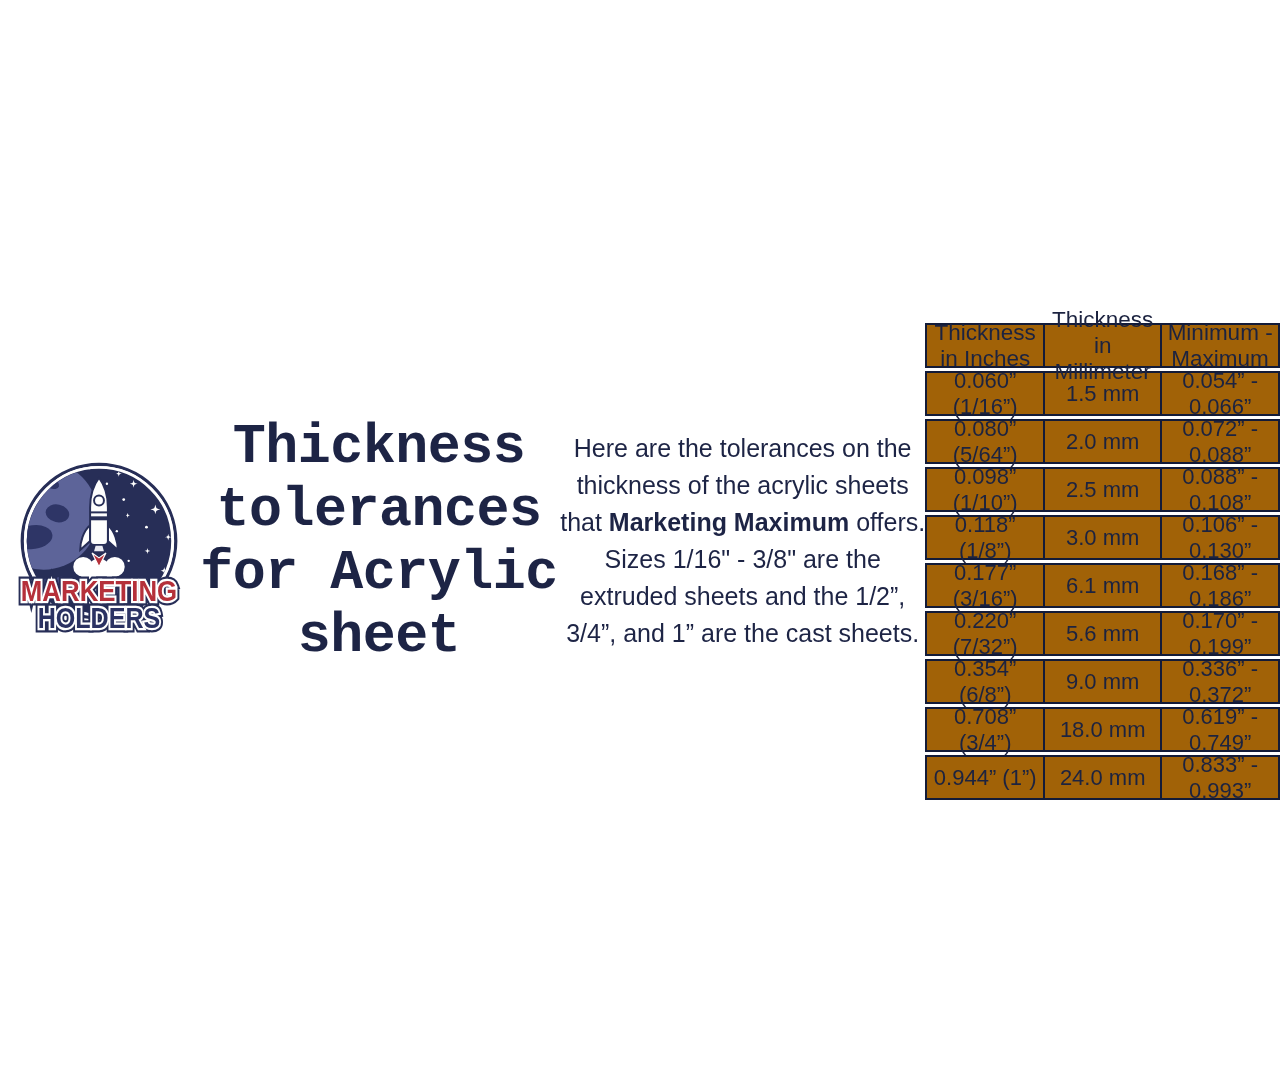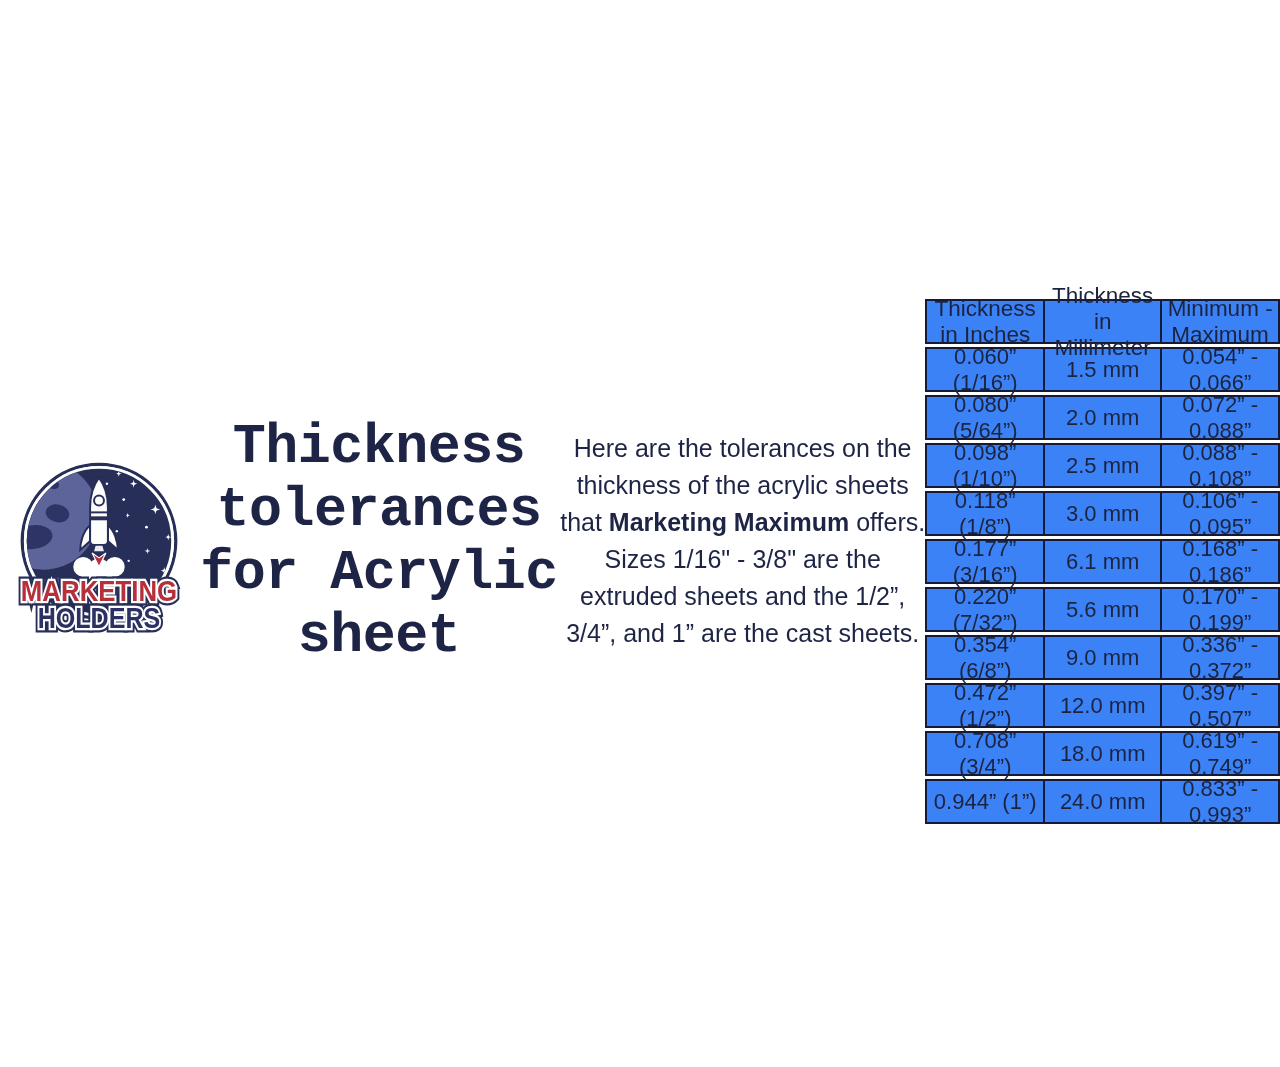--- a/index.html
+++ b/index.html
@@ -25,21 +25,21 @@
     margin-top:14px;
     font-size:25px; line-height:37px; color:#1d2445; text-align:center;
     width:1190px;
   }
   .subtitle b { font-weight:bold; }
 
   
   .tbl { width:1156px; margin:62px auto 0; }
   .trow {
     display:flex; align-items:center;
-    border:2.5px solid #131b38; background:#3b82f6;
+    border:2.5px solid #131b38; background:#a16207;
     margin-bottom:3px;
   }
   .trow:last-child { margin-bottom:6px; }
   .cell {
     display:flex; align-items:center; justify-content:center;
     height:41px; font-size:22px; color:#1c2340; text-align:center;
   }
   .c0 { width:33.6%; border-right:2.5px solid #131b38; }
   .c1 { width:33.4%; border-right:2.5px solid #131b38; }
   .c2 { flex:1; }
@@ -175,43 +175,38 @@
           <div class="cell c2">0.072” - 0.088”</div>
         </div>
         <div class="trow">
           <div class="cell c0">0.098” (1/10”)</div>
           <div class="cell c1">2.5 mm</div>
           <div class="cell c2">0.088” - 0.108”</div>
         </div>
         <div class="trow">
           <div class="cell c0">0.118” (1/8”)</div>
           <div class="cell c1">3.0 mm</div>
-          <div class="cell c2">0.106” - 0.095”</div>
+          <div class="cell c2">0.106” - 0.130”</div>
         </div>
         <div class="trow">
           <div class="cell c0">0.177” (3/16”)</div>
           <div class="cell c1">6.1 mm</div>
           <div class="cell c2">0.168” - 0.186”</div>
         </div>
         <div class="trow">
           <div class="cell c0">0.220” (7/32”)</div>
           <div class="cell c1">5.6 mm</div>
           <div class="cell c2">0.170” - 0.199”</div>
         </div>
         <div class="trow">
           <div class="cell c0">0.354” (6/8”)</div>
           <div class="cell c1">9.0 mm</div>
           <div class="cell c2">0.336” - 0.372”</div>
         </div>
         <div class="trow">
-          <div class="cell c0">0.472” (1/2”)</div>
-          <div class="cell c1">12.0 mm</div>
-          <div class="cell c2">0.397” - 0.507”</div>
-        </div>
-        <div class="trow">
           <div class="cell c0">0.708” (3/4”)</div>
           <div class="cell c1">18.0 mm</div>
           <div class="cell c2">0.619” - 0.749”</div>
         </div>
         <div class="trow">
           <div class="cell c0">0.944” (1”)</div>
           <div class="cell c1">24.0 mm</div>
           <div class="cell c2">0.833” - 0.993”</div>
         </div>
       </div>

